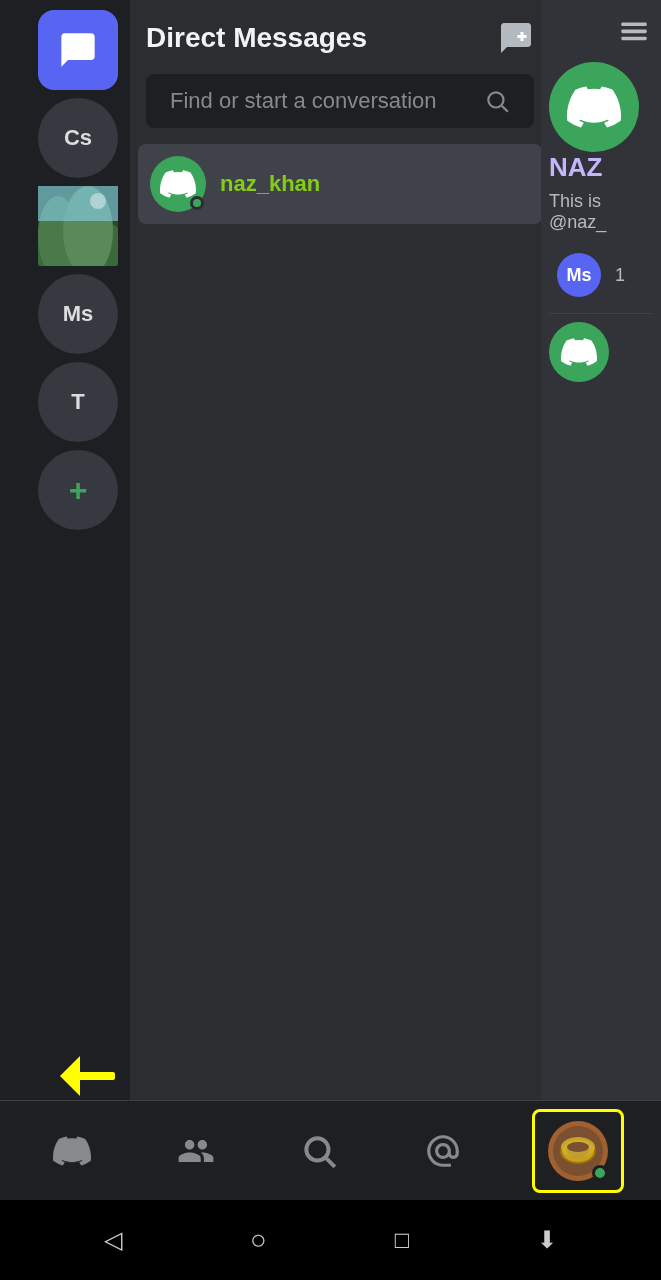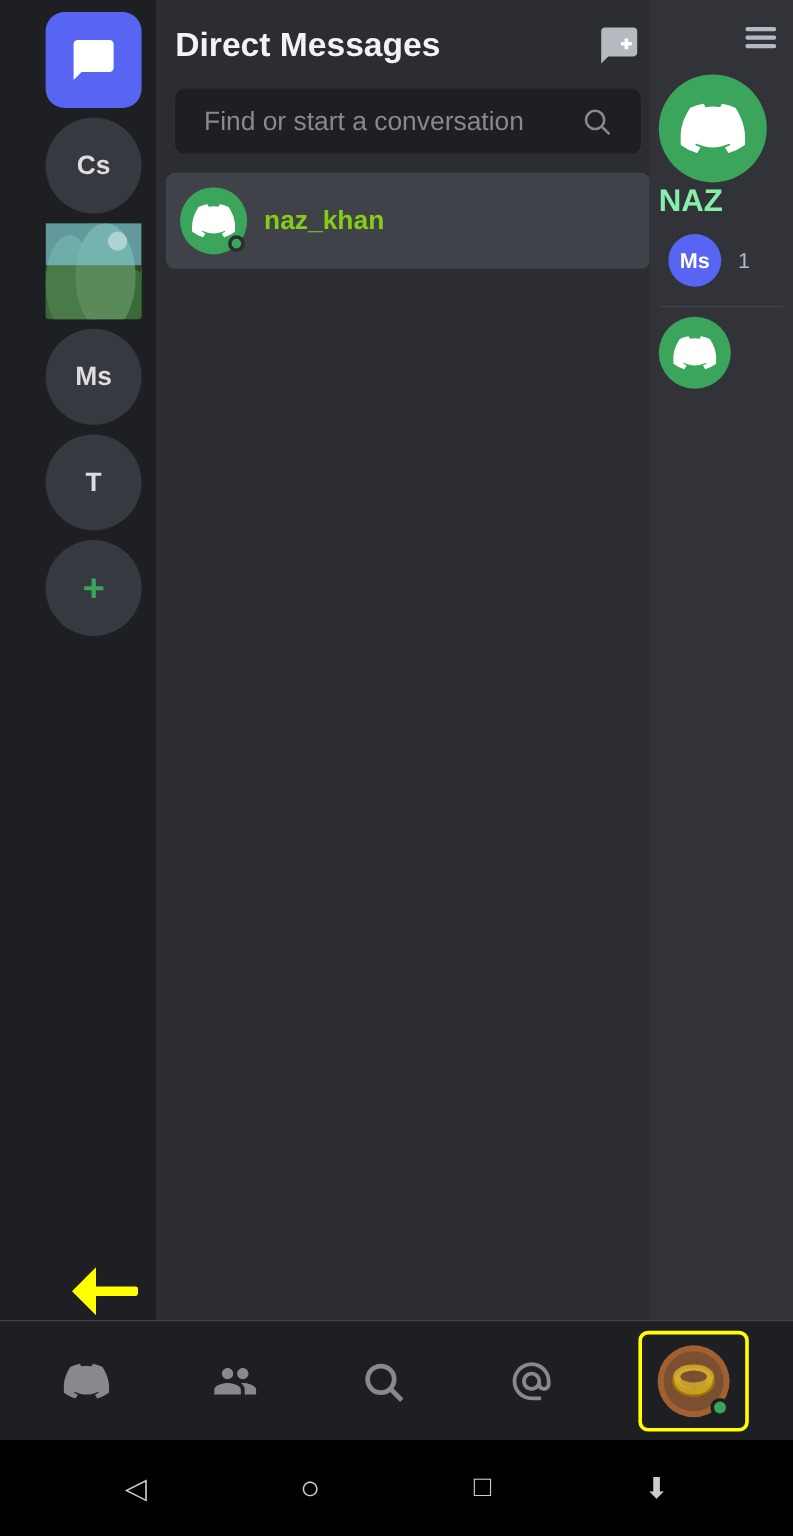--- a/index.html
+++ b/index.html
@@ -178,21 +178,21 @@
       border-radius: 50%;
       background: #3ba55c;
       margin: 16px auto;
       display: flex;
       align-items: center;
       justify-content: center;
       overflow: hidden;
     }
 
     .right-name {
-      color: #86efac;
+      color: #c4b5fd;
       font-size: 26px;
       font-weight: 800;
       padding: 0 8px;
       text-align: left;
     }
 
     .right-desc {
       color: #b5bac1;
       font-size: 18px;
       padding: 8px 8px;
@@ -399,20 +399,21 @@
 
   <div style="display:flex; justify-content:flex-start; padding-left:8px; padding-top:0;">
     <div class="right-avatar" style="width:90px;height:90px;margin:0;">
       <svg width="54" height="54" viewBox="0 0 24 24" fill="white">
         <path d="M20.317 4.37a19.791 19.791 0 0 0-4.885-1.515.074.074 0 0 0-.079.037c-.21.375-.444.864-.608 1.25a18.27 18.27 0 0 0-5.487 0 12.64 12.64 0 0 0-.617-1.25.077.077 0 0 0-.079-.037A19.736 19.736 0 0 0 3.677 4.37a.07.07 0 0 0-.032.027C.533 9.046-.32 13.58.099 18.057c.002.022.015.043.032.054a19.9 19.9 0 0 0 5.993 3.03.078.078 0 0 0 .084-.028c.462-.63.874-1.295 1.226-1.994a.076.076 0 0 0-.041-.106 13.107 13.107 0 0 1-1.872-.892.077.077 0 0 1-.008-.128 10.2 10.2 0 0 0 .372-.292.074.074 0 0 1 .077-.01c3.928 1.793 8.18 1.793 12.062 0a.074.074 0 0 1 .078.01c.12.098.246.198.373.292a.077.077 0 0 1-.006.127 12.299 12.299 0 0 1-1.873.892.077.077 0 0 0-.041.107c.36.698.772 1.362 1.225 1.993a.076.076 0 0 0 .084.028 19.839 19.839 0 0 0 6.002-3.03.077.077 0 0 0 .032-.054c.5-5.177-.838-9.674-3.549-13.66a.061.061 0 0 0-.031-.03z"></path>
       </svg>
     </div>
   </div>
 
   <div class="right-name">NAZ</div>
+  <div class="right-desc">This is @naz_</div>
 
   <div style="display:flex; align-items:center; gap:6px; padding: 4px 8px;">
     <div class="right-ms-badge">
       <span>Ms</span>
     </div>
     <span style="color:#b5bac1; font-size:18px;">1</span>
   </div>
 
   <div class="right-divider"></div>
 

